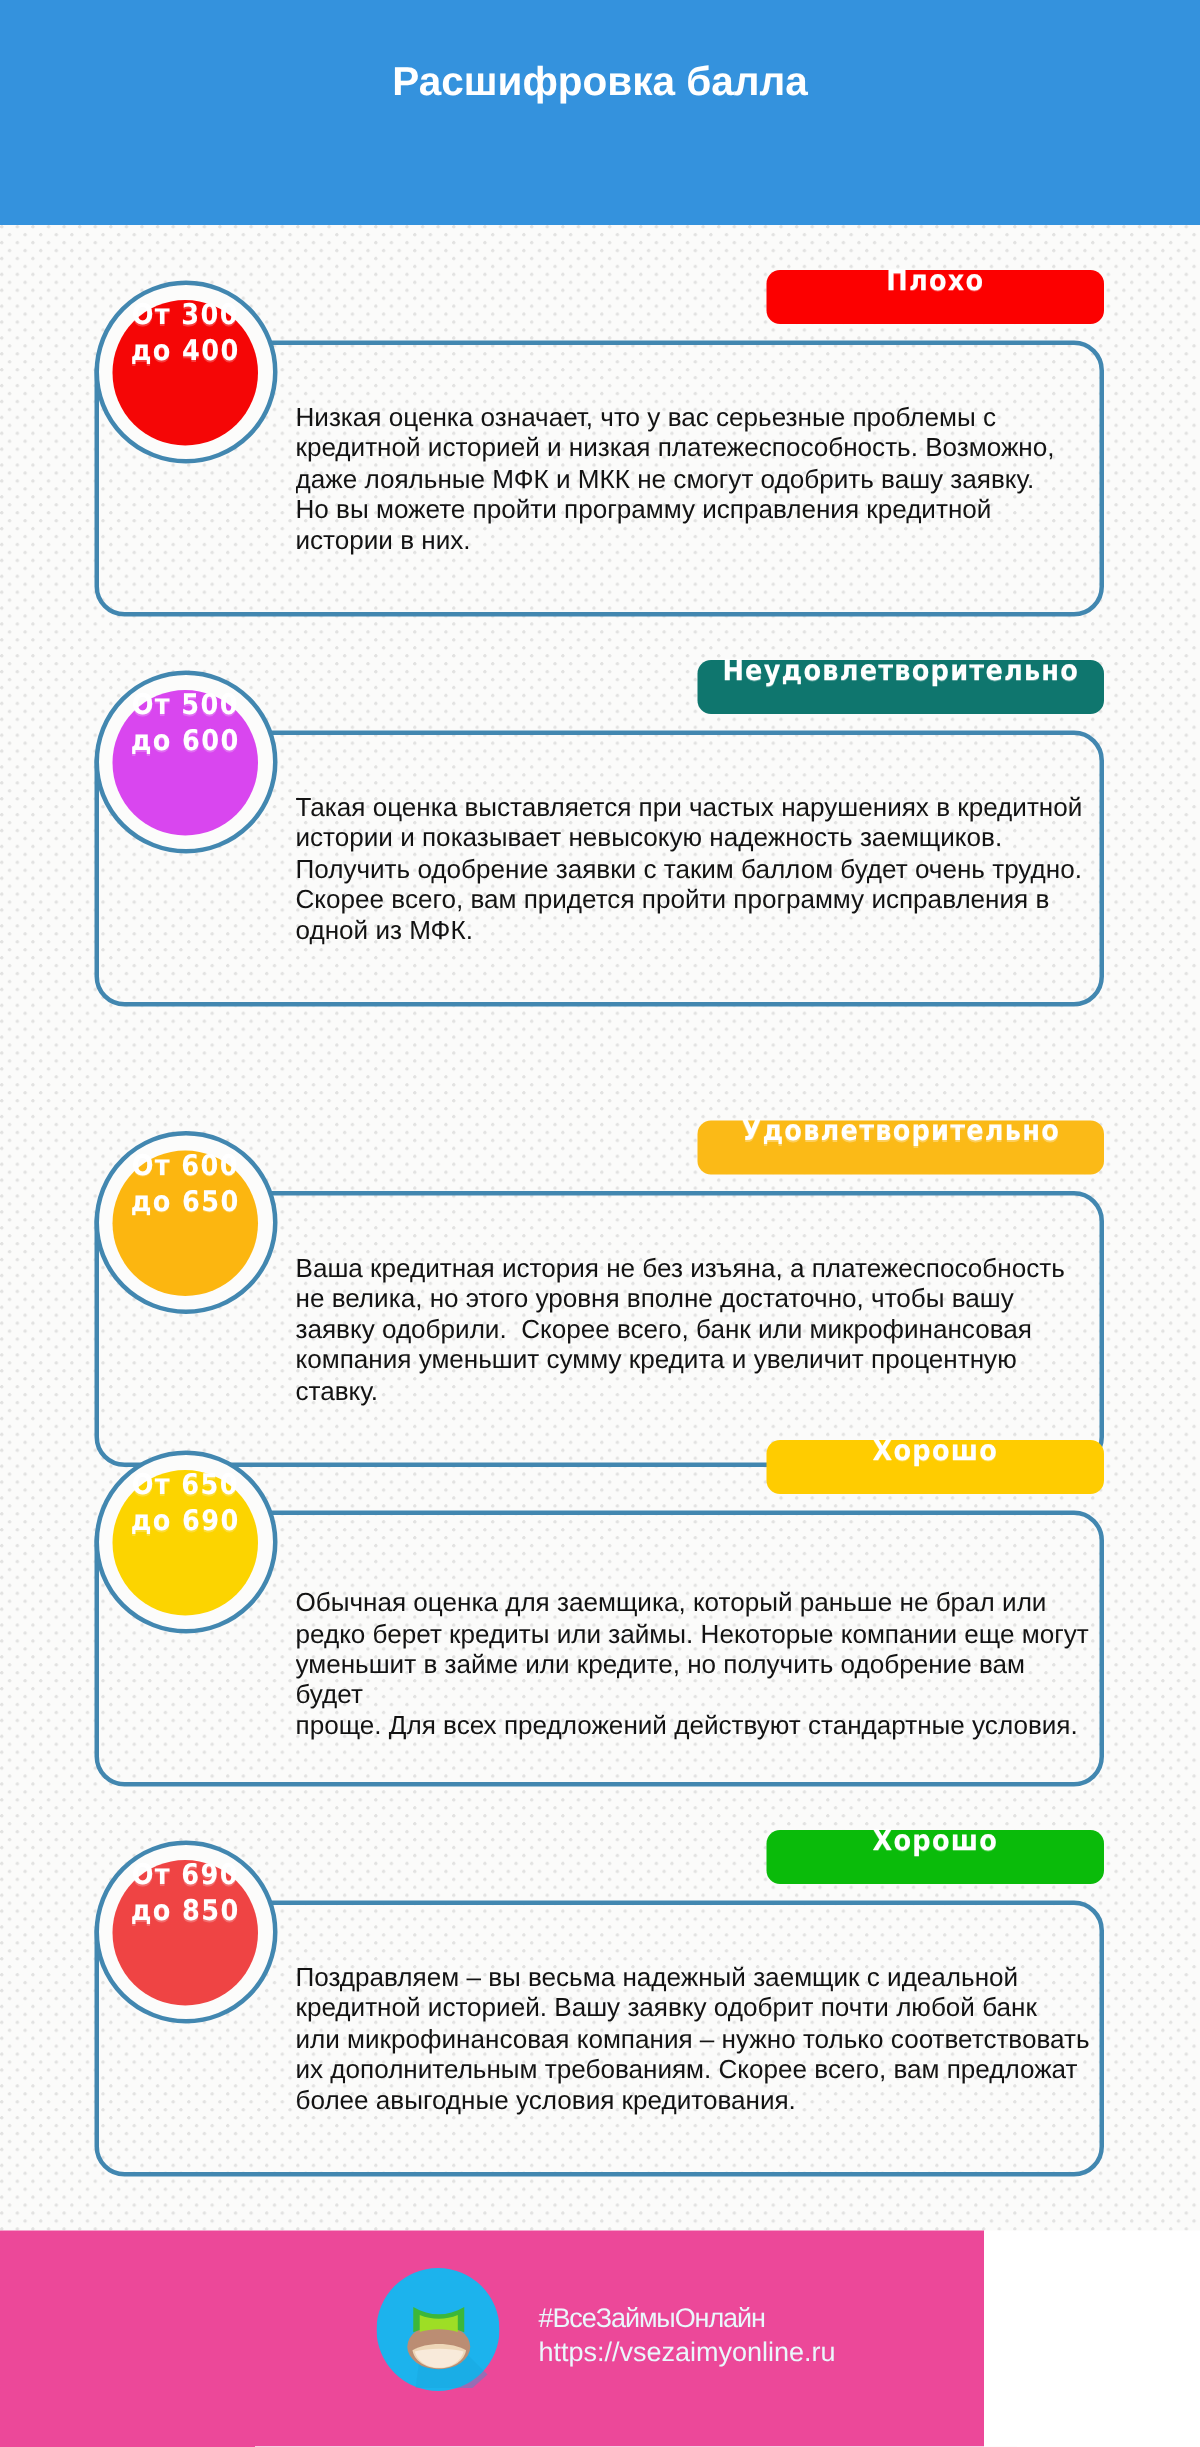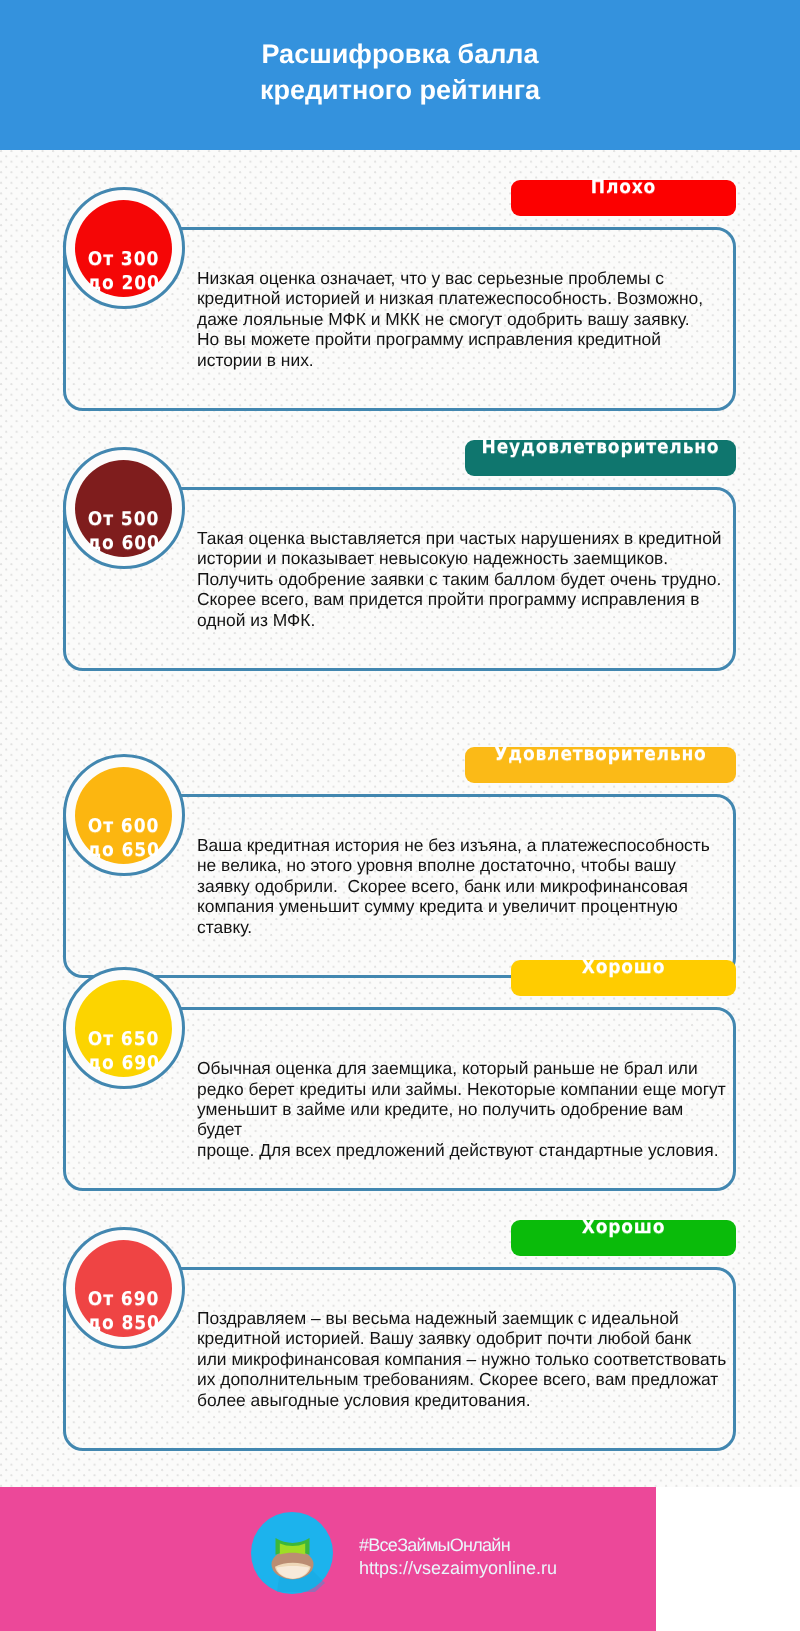--- a/index.html
+++ b/index.html
@@ -59,21 +59,21 @@
     font-size:17.4px;line-height:20.4px;color:#131313;white-space:pre-wrap;
   }
 
   .circle{
     position:absolute;left:63px;top:7px;width:122px;height:122px;
     box-sizing:border-box;border-radius:50%;
     border:3px solid #4287b0;background:#fcfcfb;
   }
   .disc{
     position:absolute;left:9px;top:10px;width:97px;height:97px;border-radius:50%;
-    display:flex;align-items:flex-end;justify-content:center;
+    display:flex;align-items:flex-start;justify-content:center;
   }
   .disc span{
     font-family:"DejaVu Sans Condensed","DejaVu Sans",sans-serif;
     font-weight:bold;font-size:19px;line-height:24px;color:#ffffff;
     text-align:center;white-space:nowrap;letter-spacing:0.9px;position:relative;top:-2px;
     text-shadow:0 1px 0 rgba(255,255,255,0.22);
   }
 
   
   .footer{position:absolute;left:0;top:1487px;width:656px;height:144px;background:#ec4899;}
@@ -86,45 +86,44 @@
 </head>
 <body>
 
 <div class="page">
 
   <div class="dots"></div>
 
   <div class="header">
     <div class="title">
       <span>Расшифровка балла</span><br>
-      <span>кредитного рейтинга</span>
     </div>
   </div>
 
   <div id="sections-host">
       <div class="section" style="top: 180px;">
         <div class="badge" style="background:#fc0000;width:225px">
           <span>Плохо</span>
         </div>
         <div class="card"></div>
         <div class="body-text" style="top:88px"><span>Низкая оценка означает, что у вас серьезные проблемы с</span><br><span>кредитной историей и низкая платежеспособность. Возможно,</span><br><span>даже лояльные МФК и МКК не смогут одобрить вашу заявку.</span><br><span>Но вы можете пройти программу исправления кредитной</span><br><span>истории в них.</span></div>
         <div class="circle">
           <div class="disc" style="background:#f50606">
-            <span><i style="font-style:normal">От 300</i><br><i style="font-style:normal">до 200</i></span>
+            <span><i style="font-style:normal">От 300</i><br><i style="font-style:normal">до 400</i></span>
           </div>
         </div>
       </div>
       <div class="section" style="top: 440px;">
         <div class="badge" style="background:#0f766e;width:271px">
           <span>Неудовлетворительно</span>
         </div>
         <div class="card"></div>
         <div class="body-text" style="top:88px"><span>Такая оценка выставляется при частых нарушениях в кредитной</span><br><span>истории и показывает невысокую надежность заемщиков.</span><br><span>Получить одобрение заявки с таким баллом будет очень трудно.</span><br><span>Скорее всего, вам придется пройти программу исправления в</span><br><span>одной из МФК.</span></div>
         <div class="circle">
-          <div class="disc" style="background:#7f1d1d">
+          <div class="disc" style="background:#d946ef">
             <span><i style="font-style:normal">От 500</i><br><i style="font-style:normal">до 600</i></span>
           </div>
         </div>
       </div>
       <div class="section" style="top: 703px; margin-top: 44px;">
         <div class="badge" style="background:#fbba17;width:271px">
           <span>Удовлетворительно</span>
         </div>
         <div class="card"></div>
         <div class="body-text" style="top:88px"><span>Ваша кредитная история не без изъяна, а платежеспособность</span><br><span>не велика, но этого уровня вполне достаточно, чтобы вашу</span><br><span>заявку одобрили.  Скорее всего, банк или микрофинансовая</span><br><span>компания уменьшит сумму кредита и увеличит процентную</span><br><span>ставку.</span></div>

